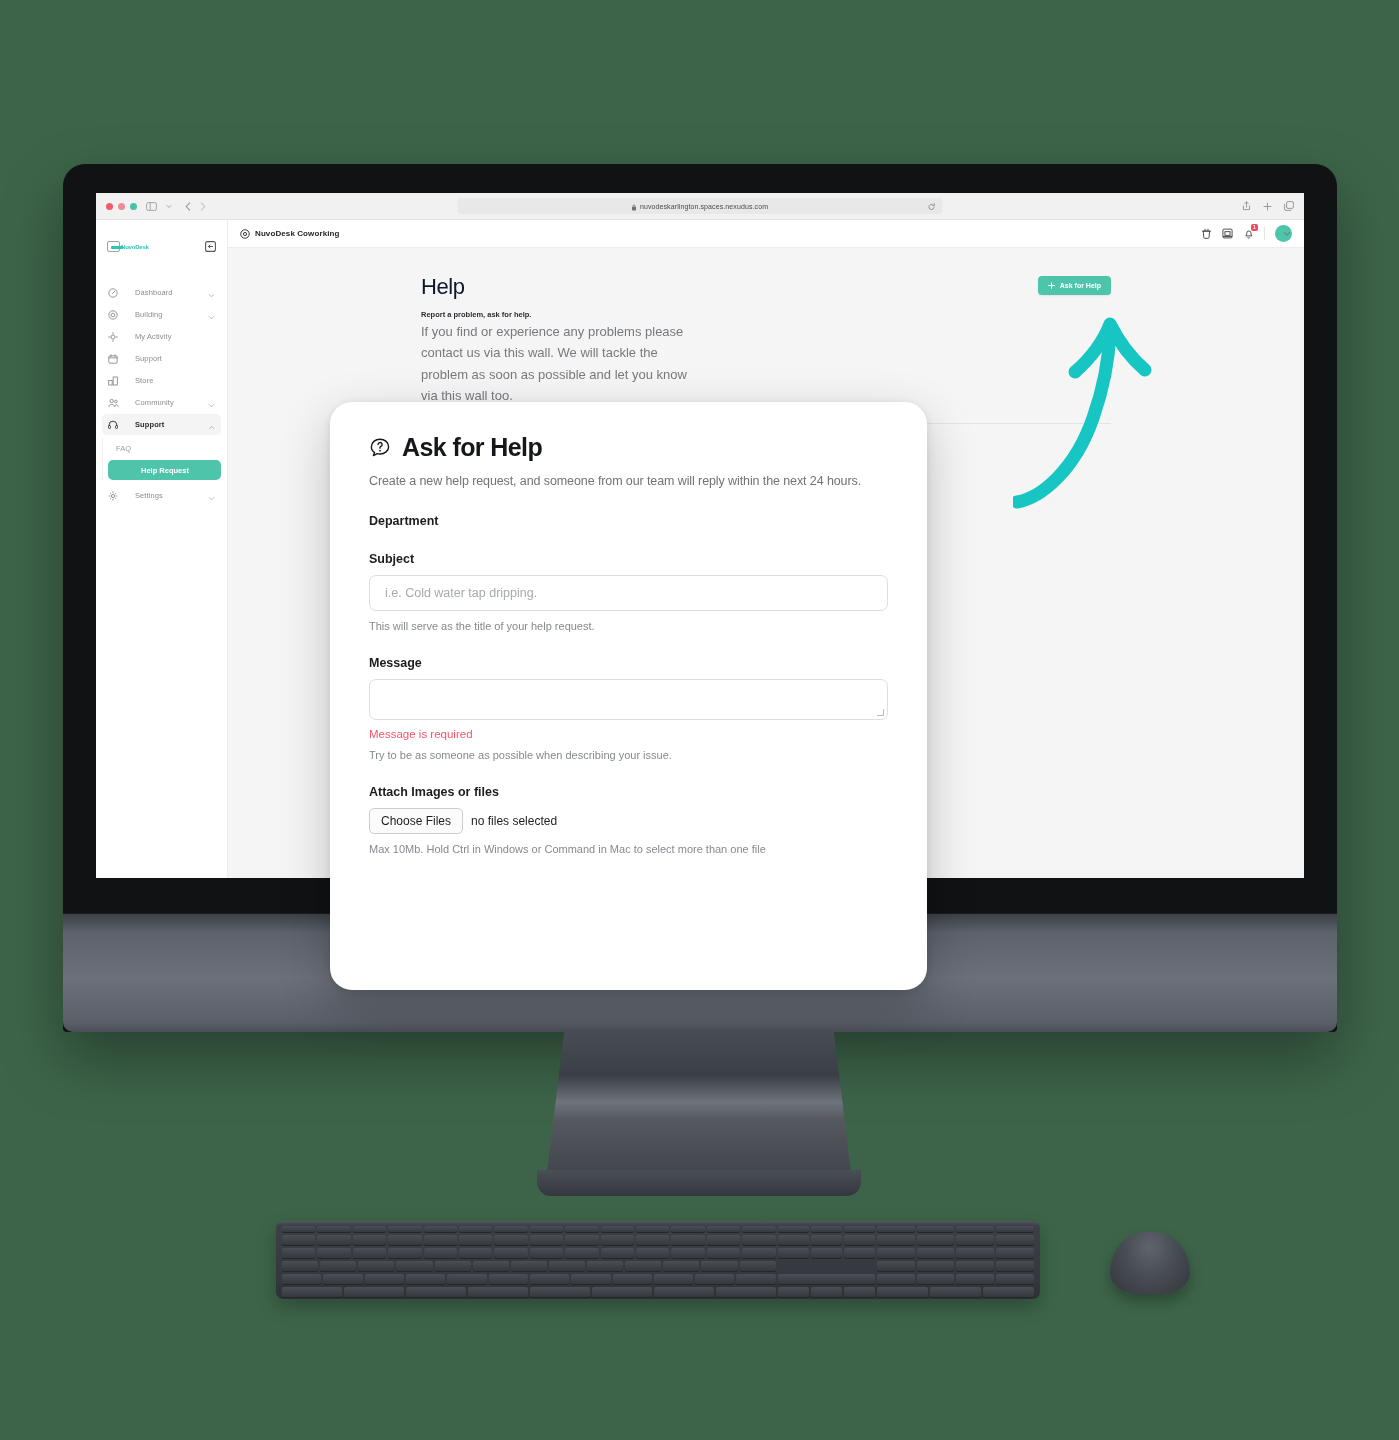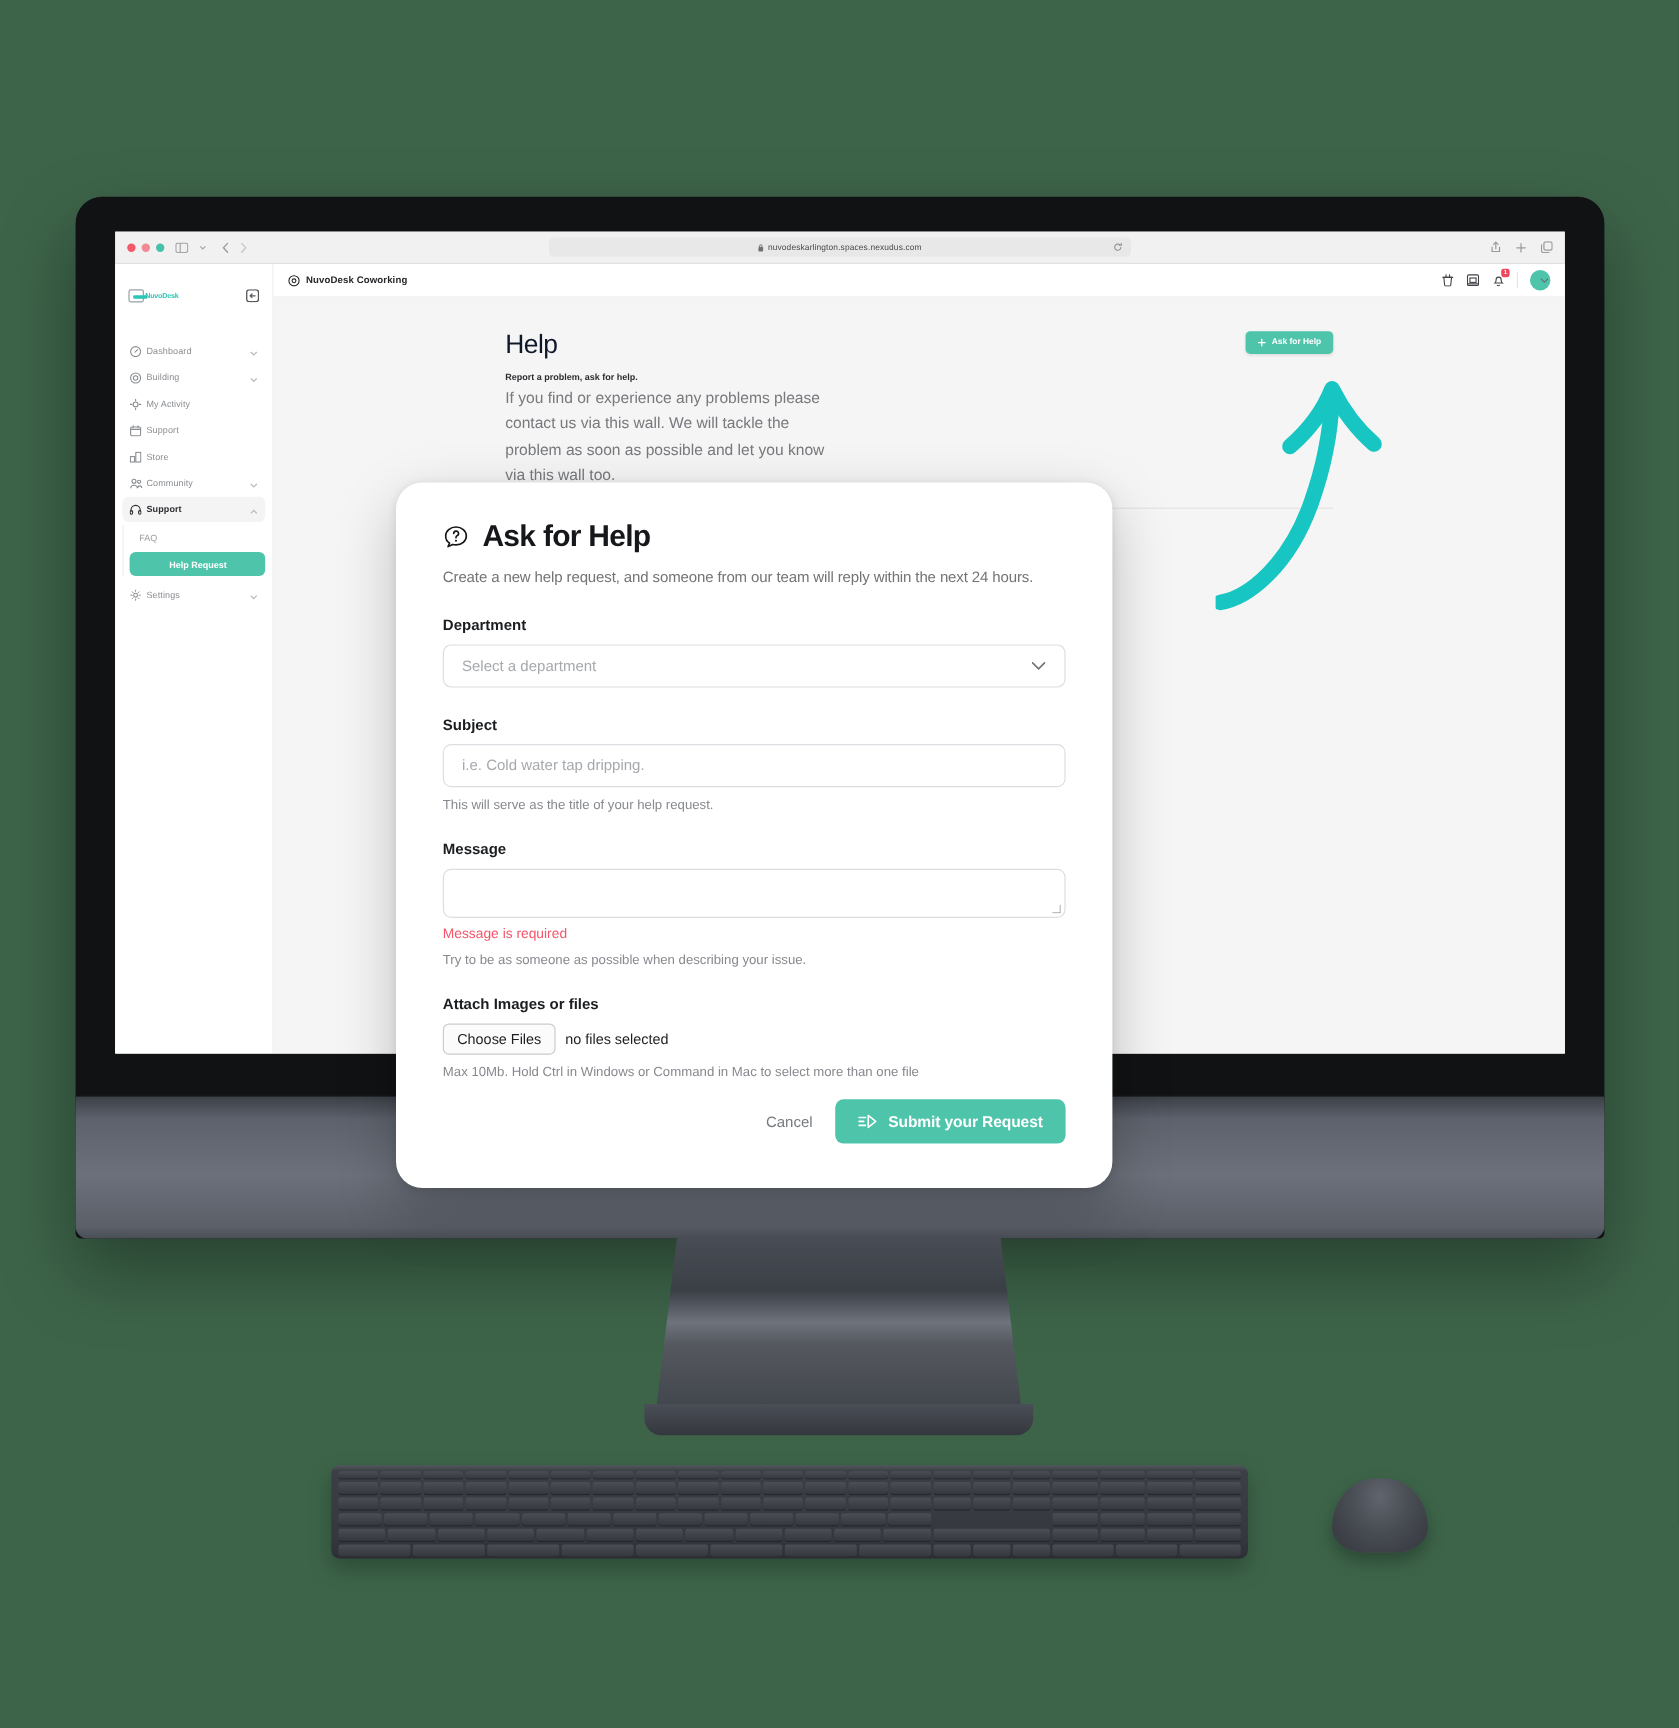--- a/index.html
+++ b/index.html
@@ -124,21 +124,21 @@
   }
   .logo-mark::after {
     content:""; position:absolute; left:3px; top:3.5px; width:12px; height:3px;
     background:#2ec4b6; border-radius:1px;
   }
   .logo-text { color:#2ec4b6; font-size:6px; font-weight:700; }
   .collapse-btn { color:#55585c; display:flex; }
 
   .nav { margin-top: 22px; }
   .nav-item {
-    display: flex; align-items: center; gap: 3px;
+    display: flex; align-items: center; gap: 16px;
     height: 21px; margin: 0 6px 1px 6px; padding: 0 6px;
     border-radius: 5px; cursor: default;
   }
   .nav-item .lbl { font-size: 7.5px; color: #8a8d91; letter-spacing: .1px; }
   .nav-item .chev { margin-left: auto; color: #b5b8bc; }
   .nav-item .ico { color: #8a8d91; display:flex; width: 11px; }
   .nav-item.active { background: #f4f4f5; }
   .nav-item.active .lbl { color: #2b2d30; font-weight: 700; }
   .nav-item.active .ico { color: #2b2d30; }
 
@@ -538,59 +538,39 @@
           <path d="M12 2.4c5.2 0 9.4 3.6 9.4 8.1 0 4.5-4.2 8.1-9.4 8.1-1 0-2-.1-2.9-.4l-4.3 2 1.3-3.3C3.6 15.4 2.6 13.1 2.6 10.5c0-4.5 4.2-8.1 9.4-8.1z" fill="none" stroke="#15171a" stroke-width="1.5" stroke-linejoin="round"></path>
           <path d="M9.9 8.2a2.2 2.2 0 1 1 3 2.1c-.6.3-.9.8-.9 1.5v.4" fill="none" stroke="#15171a" stroke-width="1.5" stroke-linecap="round"></path>
           <circle cx="12" cy="14.9" r=".95" fill="#15171a"></circle>
         </svg>
       </span>
       <span>Ask for Help</span>
     </div>
     <p class="m-sub">Create a new help request, and someone from our team will reply within the next 24 hours.</p>
 
     <div class="field-label">Department</div>
-    <div class="ctrl select">
-      <span class="ph">Select a department</span>
-      <span style="display:flex">
-        <svg width="13" height="8" viewBox="0 0 14 9">
-            <path d="M1.4 1.6 7 7.1l5.6-5.5" fill="none" stroke="#6f7276" stroke-width="1.5" stroke-linecap="round"></path>
-          </svg>
-      </span>
-    </div>
 
     <div class="field-label tight">Subject</div>
     <div class="ctrl input">
       <span class="ph">i.e. Cold water tap dripping.</span>
     </div>
     <div class="hint">This will serve as the title of your help request.</div>
 
     <div class="field-label tight">Message</div>
     <div class="textarea"></div>
     <div class="error">Message is required</div>
     <div class="hint">Try to be as someone as possible when describing your issue.</div>
 
     <div class="field-label tight">Attach Images or files</div>
     <div class="filerow">
       <button class="choose">Choose Files</button>
       <span class="fname">no files selected</span>
     </div>
     <div class="hint">Max 10Mb. Hold Ctrl in Windows or Command in Mac to select more than one file</div>
 
-    <div class="actions">
-      <button class="cancel">Cancel</button>
-      <button class="submit">
-        <span style="display:flex">
-          <svg width="16" height="13" viewBox="0 0 18 14">
-            <path d="M1 3.3h6M1 7h4.4M1 10.7h6" stroke="#fff" stroke-width="1.5" stroke-linecap="round"></path>
-            <path d="M9.6 1.4 16.6 7l-7 5.6z" fill="none" stroke="#fff" stroke-width="1.5" stroke-linejoin="round"></path>
-          </svg>
-        </span>
-        <span>Submit your Request</span>
-      </button>
-    </div>
   </div>
 
   <div class="stand-neck"></div>
   <div class="stand-foot"></div>
 
   <div class="keyboard">
     <div class="kb-block">
       <div class="kb-main">
           <div class="kb-row">
             <span class="key fn"></span>

